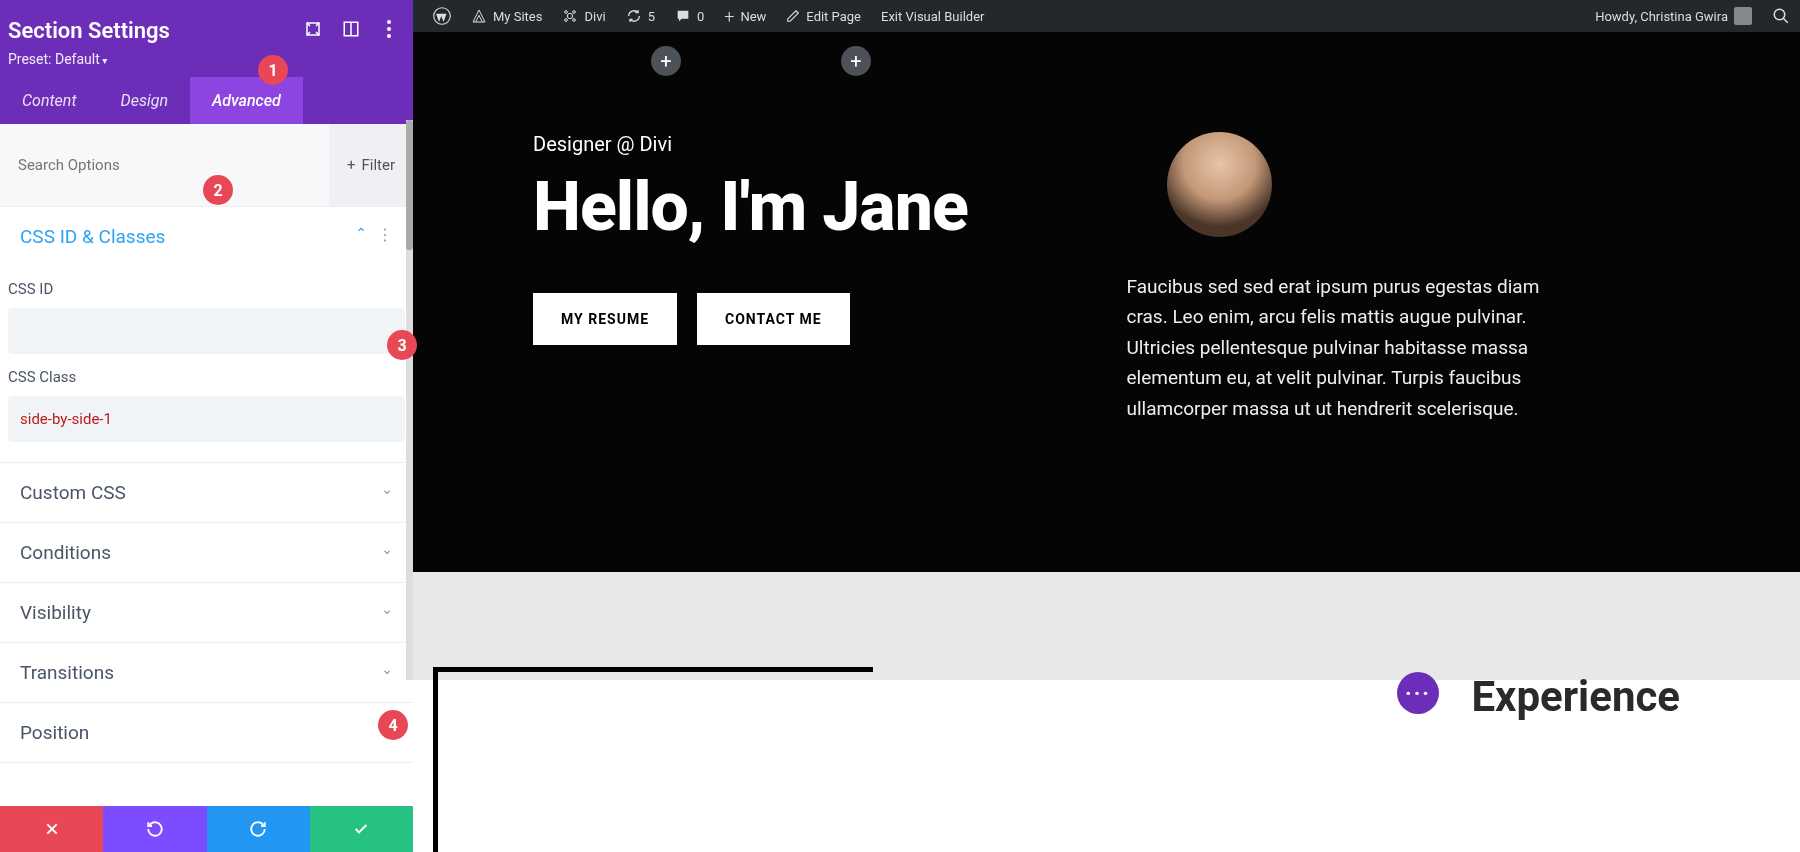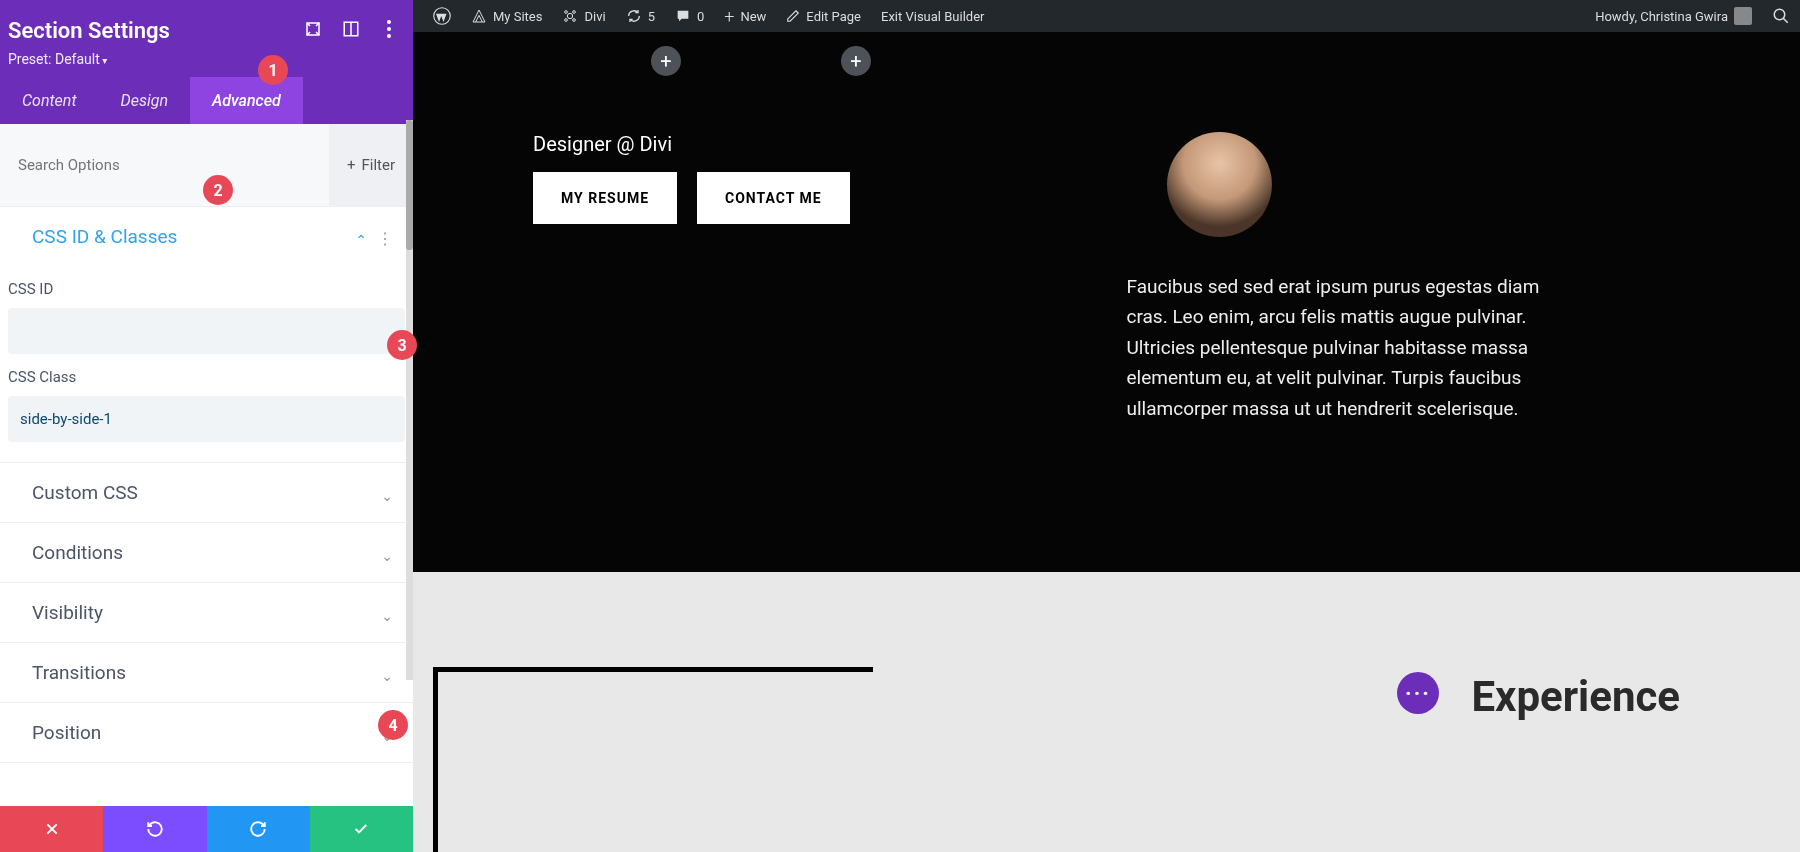--- a/index.html
+++ b/index.html
@@ -18,43 +18,43 @@
     .panel-tabs { display: flex; background: #6c2eb9; }
     .panel-tab { flex: none; padding: 14px 22px; color: #fff; font-size: 16px; cursor: pointer; opacity: 0.85; font-style: italic; }
     .panel-tab.active { background: #8e44e0; opacity: 1; font-weight: 500; }
     
     .search-row { display: flex; background: #f7f8fa; border-bottom: 1px solid #eee; }
     .search-input { flex: 1; padding: 32px 18px; border: none; background: transparent; font-size: 15px; color: #0c4a6e; outline: none; }
     .filter-btn { padding: 14px 18px; background: #eef0f3; border: none; font-size: 15px; color: #555; cursor: pointer; display: flex; align-items: center; gap: 6px; }
     
     .panel-body { flex: 1; overflow-y: auto; }
     .section-group { border-bottom: 1px solid #eee; }
-    .section-head { display: flex; align-items: flex-end; padding: 18px 20px; cursor: pointer; margin-left: 12px; }
+    .section-head { display: flex; align-items: flex-start; padding: 18px 20px; cursor: pointer; }
     .section-head-title { flex: 1; font-size: 19px; color: #4a5568; }
     .section-head.open .section-head-title { color: #2ea3f2; }
     .section-head .chev { color: #999; font-size: 14px; }
     .section-head.open .chev { color: #2ea3f2; }
     .section-head .more { margin-left: 10px; color: #999; font-size: 16px; }
     
     .section-content { padding: 0 8px 20px; }
     .field-label { font-size: 15px; color: #4a5568; margin: 14px 0 10px; }
-    .field-input { width: 100%; padding: 14px 12px; background: #f1f4f7; border: none; border-radius: 4px; font-size: 15px; color: #0c4a6e; outline: none; }
+    .field-input { width: 100%; padding: 14px 12px; background: #f1f4f7; border: none; border-radius: 4px; font-size: 15px; color: #b91c1c; outline: none; }
     
     .panel-footer { display: flex; height: 46px; }
     .pf-btn { flex: 1; border: none; cursor: pointer; display: flex; align-items: center; justify-content: center; color: #fff; font-size: 18px; }
     .pf-cancel { background: #e84855; }
     .pf-undo { background: #7c4dff; }
     .pf-redo { background: #2196f3; }
     .pf-save { background: #26c281; }
     
     
     .badge { position: absolute; width: 30px; height: 30px; border-radius: 50%; background: #e84855; color: #fff; font-weight: 700; font-size: 16px; display: flex; align-items: center; justify-content: center; z-index: 100; }
     
     
-    .main { position: absolute; left: 413px; top: 0; right: 0; height: 852px; background: #e8e8e8; }
+    .main { position: absolute; left: 413px; top: 0; right: 0; height: 680px; background: #e8e8e8; }
     
     .adminbar { height: 32px; background: #23282d; display: flex; align-items: center; padding: 0 10px; color: #ddd; font-size: 13px; }
     .ab-item { display: flex; align-items: center; gap: 6px; padding: 0 10px; cursor: pointer; height: 100%; }
     .ab-spacer { flex: 1; }
     .ab-avatar { width: 18px; height: 18px; background: #888; border-radius: 2px; }
     .ab-search { width: 18px; height: 18px; cursor: pointer; margin-left: 10px; }
     
     .hero { background: #050505; color: #fff; padding: 100px 120px 100px; position: relative; min-height: 540px; }
     .plus-btn { position: absolute; width: 30px; height: 30px; border-radius: 50%; background: #4d5258; color: #fff; display: flex; align-items: center; justify-content: center; font-size: 20px; cursor: pointer; top: 14px; }
     .plus-btn.p1 { left: 238px; }
@@ -272,20 +272,21 @@
         </svg>
     </div>
   </div>
 
   <div class="hero">
     <div class="plus-btn p1">+</div>
     <div class="plus-btn p2">+</div>
     <div class="hero-cols">
       <div class="hero-left">
         <div class="subtitle">Designer @ Divi</div>
+        <div class="headline">Hello, I'm Jane</div>
         <div class="cta-btns">
           <button class="cta">MY RESUME</button>
           <button class="cta">CONTACT ME</button>
         </div>
       </div>
       <div class="hero-right">
         <div class="avatar-img"></div>
         <div class="bio">Faucibus sed sed erat ipsum purus egestas diam cras. Leo enim, arcu felis mattis augue pulvinar. Ultricies pellentesque pulvinar habitasse massa elementum eu, at velit pulvinar. Turpis faucibus ullamcorper massa ut ut hendrerit scelerisque.</div>
       </div>
     </div>

